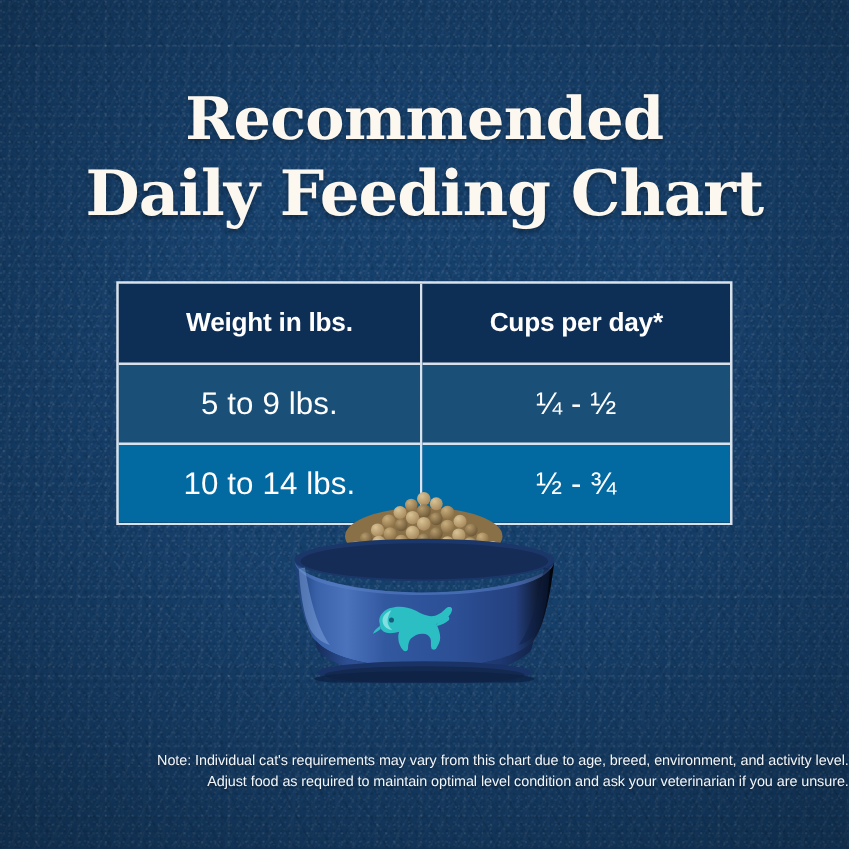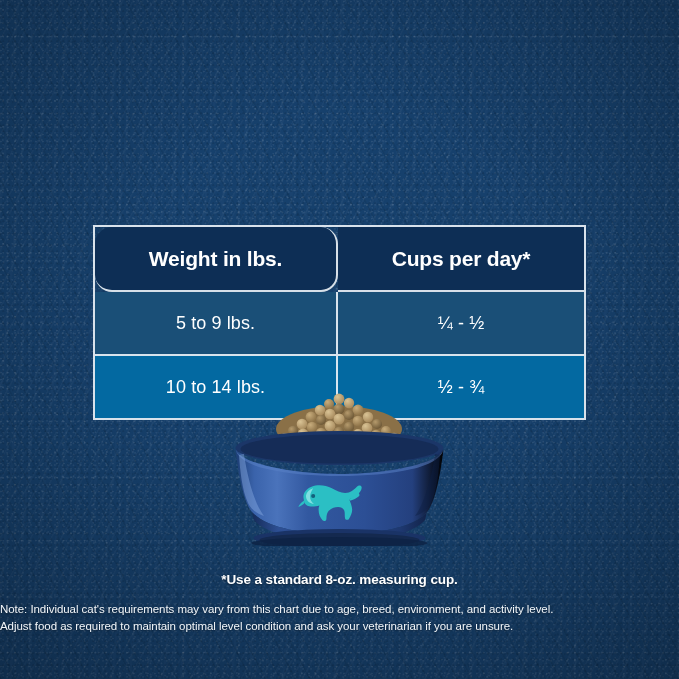--- a/index.html
+++ b/index.html
@@ -96,33 +96,33 @@
     padding: 0;
     text-align: center;
     vertical-align: middle;
     color: #ffffff;
     border-right: 2px solid rgba(233,240,246,0.92);
     border-bottom: 2px solid rgba(233,240,246,0.92);
   }
   .chart-table td:last-child, .chart-table th:last-child { border-right: none; }
   .chart-table tr:last-child td { border-bottom: none; }
 
-  .col-weight { width: 242px; border-radius: 17px; }
+  .col-weight { width: 242px; }
   .col-cups   { width: 247px; margin-left: 24px; }
 
   thead th {
     height: 63px;
     background: #0d2e55;
     font-size: 21px;
     font-weight: bold;
     letter-spacing: -0.2px;
   }
   tbody td {
     height: 62px;
-    font-size: 18px;
+    font-size: 25px;
     font-weight: normal;
     letter-spacing: 0.1px;
   }
   tr.row-1 td { background: #1a4f77; }
   tr.row-2 td { background: #0369a1; }
 
   
   .bowl-scene {
     position: absolute;
     left: 222px;
@@ -145,39 +145,43 @@
     font-weight: bold;
     letter-spacing: -0.1px;
     z-index: 5;
     text-shadow: 0 1px 2px rgba(0,0,0,0.4);
   }
   .note-block {
     position: absolute;
     top: 601px;
     left: 0;
     width: 679px;
-    text-align: left;
+    text-align: right;
     color: #f2f6fa;
     font-size: 11.5px;
     line-height: 17px;
     letter-spacing: -0.05px;
     z-index: 5;
     text-shadow: 0 1px 2px rgba(0,0,0,0.4);
   }
 </style>
 </head>
 <body>
 
 <div id="page">
 
   <div class="bg-layer bg-base"></div>
   <div class="bg-layer bg-streaks"></div>
   <div class="bg-layer bg-grain"></div>
   <div class="bg-layer bg-vignette"></div>
 
+  <div class="title-block">
+    <div class="title-line title-line-1">Recommended</div>
+    <div class="title-line title-line-2">Daily Feeding Chart</div>
+  </div>
 
   <table class="chart-table">
     <thead>
       <tr>
         <th class="col-weight">Weight in lbs.</th>
         <th class="col-cups">Cups per day*</th>
       </tr>
     </thead>
     <tbody>
       <tr class="row-1">
@@ -301,20 +305,19 @@
         <path d="M68,22 C72,20 76,17 79,13 C81,14 82,16 81,18 C78,21 73,23 69,24 Z" fill="#2bbfc4"></path>
       </g>
 
       <path d="M30,126 C44,142 80,148 117.5,148 C155,148 191,142 205,126 L203,134 C190,149 155,155 117.5,155 C80,155 45,149 32,134 Z" fill="url(#bowlBase)"></path>
       <ellipse cx="117.5" cy="152" rx="86" ry="9" fill="#1a3366"></ellipse>
       <ellipse cx="117.5" cy="154" rx="80" ry="7" fill="#14294f"></ellipse>
       <ellipse cx="117.5" cy="157" rx="88" ry="6" fill="#0d2244" opacity="0.8"></ellipse>
     </svg>
   </div>
 
-  <div class="footnote-star">*Use a standard 8-oz. measuring cup.</div>
 
   <div class="note-block">
     <div>Note: Individual cat's requirements may vary from this chart due to age, breed, environment, and activity level.</div>
     <div>Adjust food as required to maintain optimal level condition and ask your veterinarian if you are unsure.</div>
   </div>
 
 </div>
 
 </body></html>

